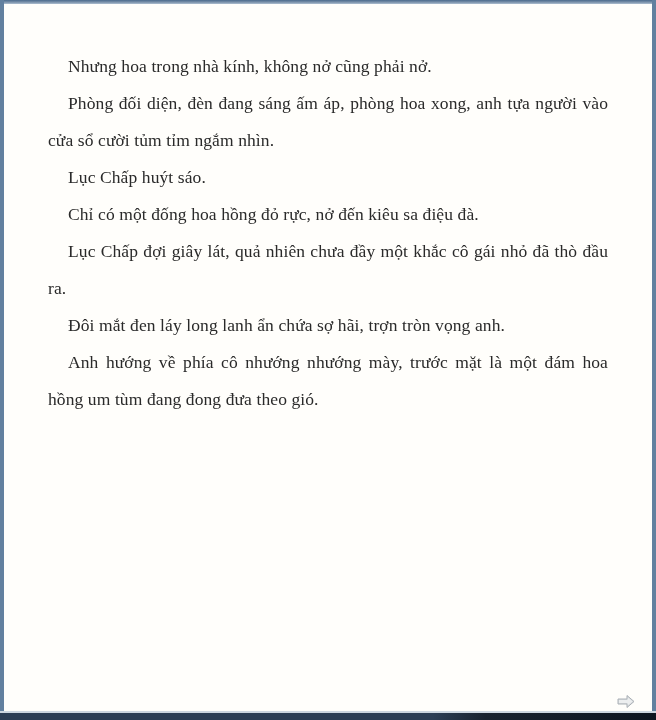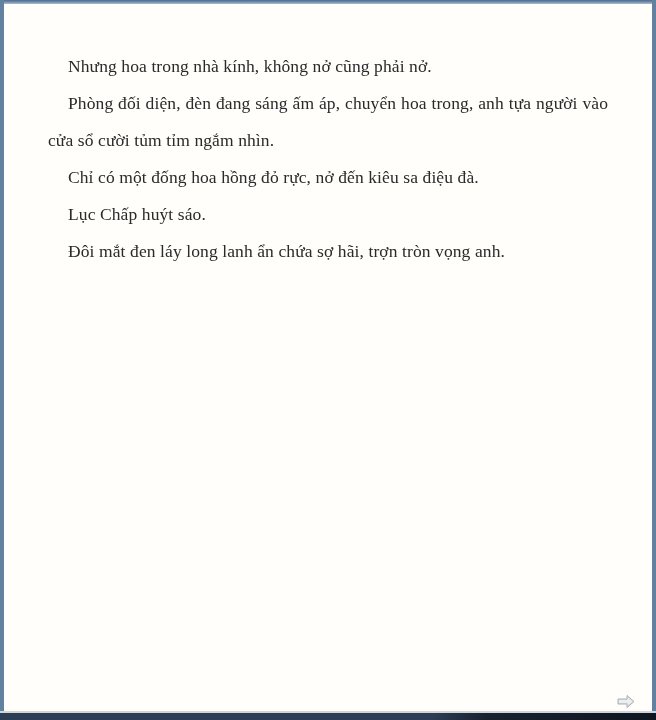--- a/index.html
+++ b/index.html
@@ -91,24 +91,26 @@
 <body>
 
 <div class="window">
 
   <div class="edge-top"></div>
   <div class="edge-left"></div>
   <div class="edge-right"></div>
 
   <div class="page">
     <p>Nhưng hoa trong nhà kính, không nở cũng phải nở.</p>
-    <p>Phòng đối diện, đèn đang sáng ấm áp, chuyển hoa trong, anh tựa người vào cửa sổ cười tủm tỉm ngắm nhìn.</p>
+    <p>Phòng đối diện, đèn đang sáng ấm áp, phòng hoa xong, anh tựa người vào cửa sổ cười tủm tỉm ngắm nhìn.</p>
+    <p>Lục Chấp huýt sáo.</p>
     <p>Chỉ có một đống hoa hồng đỏ rực, nở đến kiêu sa điệu đà.</p>
-    <p>Lục Chấp huýt sáo.</p>
+    <p>Lục Chấp đợi giây lát, quả nhiên chưa đầy một khắc cô gái nhỏ đã thò đầu ra.</p>
     <p>Đôi mắt đen láy long lanh ẩn chứa sợ hãi, trợn tròn vọng anh.</p>
+    <p>Anh hướng về phía cô nhướng nhướng mày, trước mặt là một đám hoa hồng um tùm đang đong đưa theo gió.</p>
   </div>
 
   <button class="next-arrow" aria-label="next page">
     <svg width="22" height="18" viewBox="0 0 22 18" xmlns="http://www.w3.org/2000/svg">
       <polygon points="3,7 12,7 12,3.5 19,9.5 12,15.5 12,12 3,12" fill="#d9dcde" stroke="#aab0b6" stroke-width="1" stroke-linejoin="round"></polygon>
       <polygon points="4,8 12.8,8 12.8,5.5 17.5,9.5 12.8,13.3 12.8,11 4,11" fill="#eceeef"></polygon>
     </svg>
   </button>
 
   <div class="bottom-light-line"></div>

